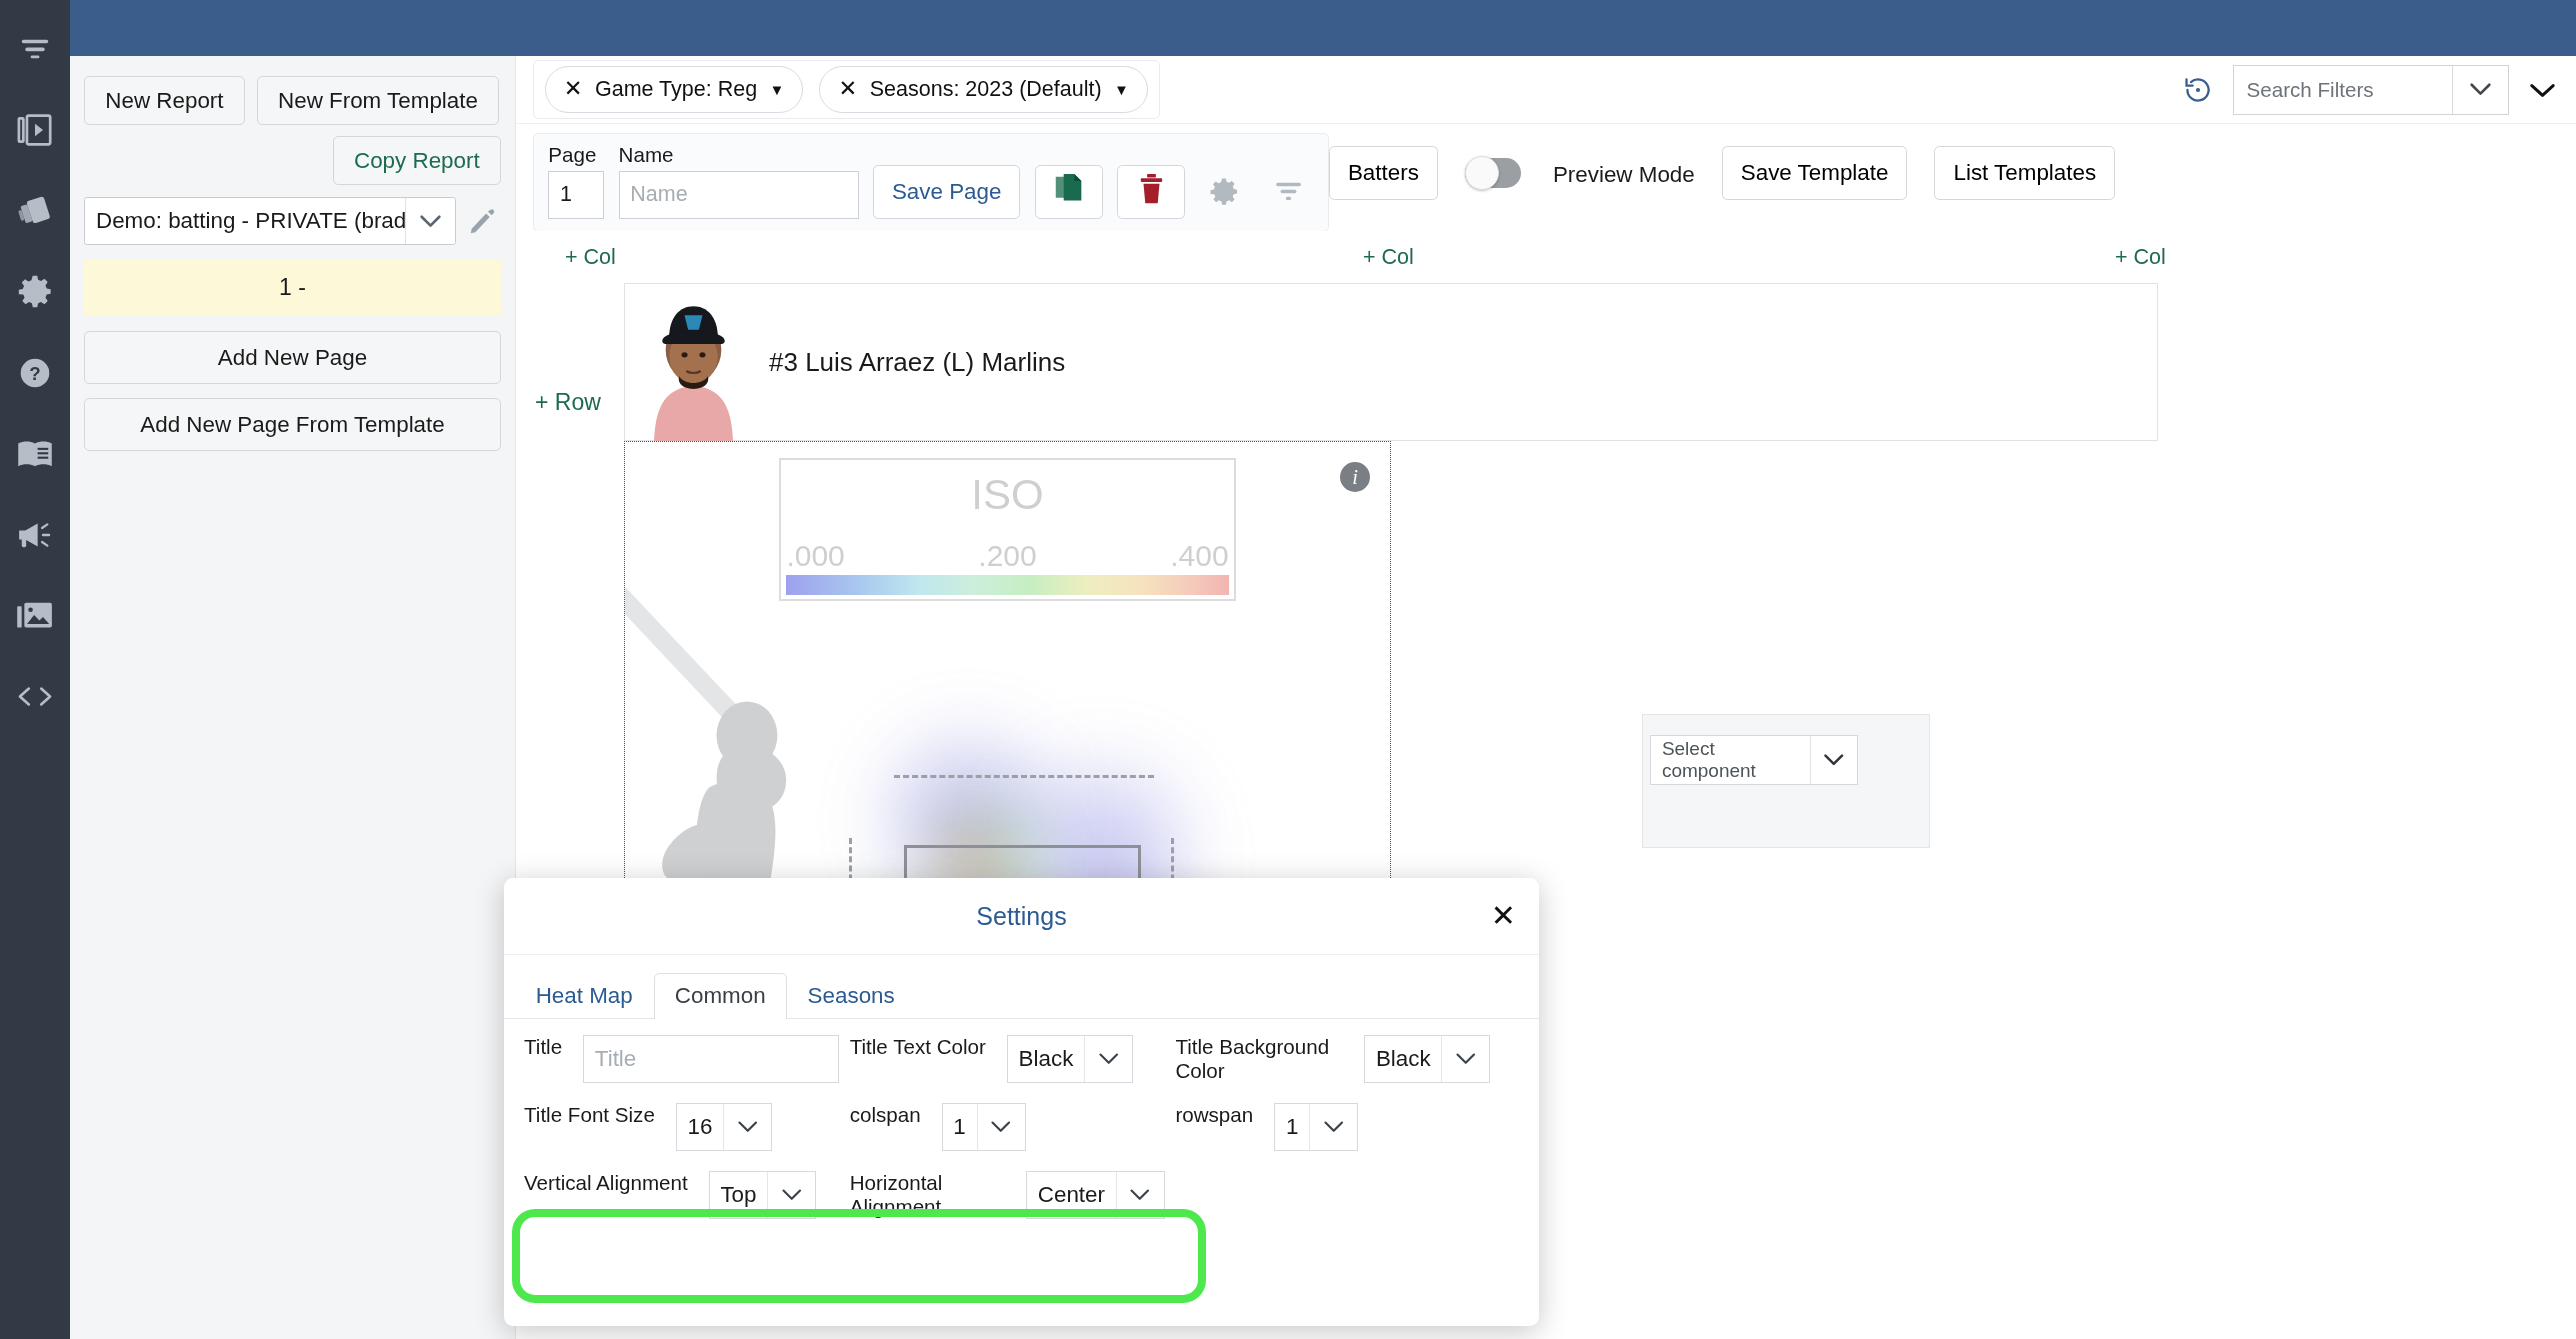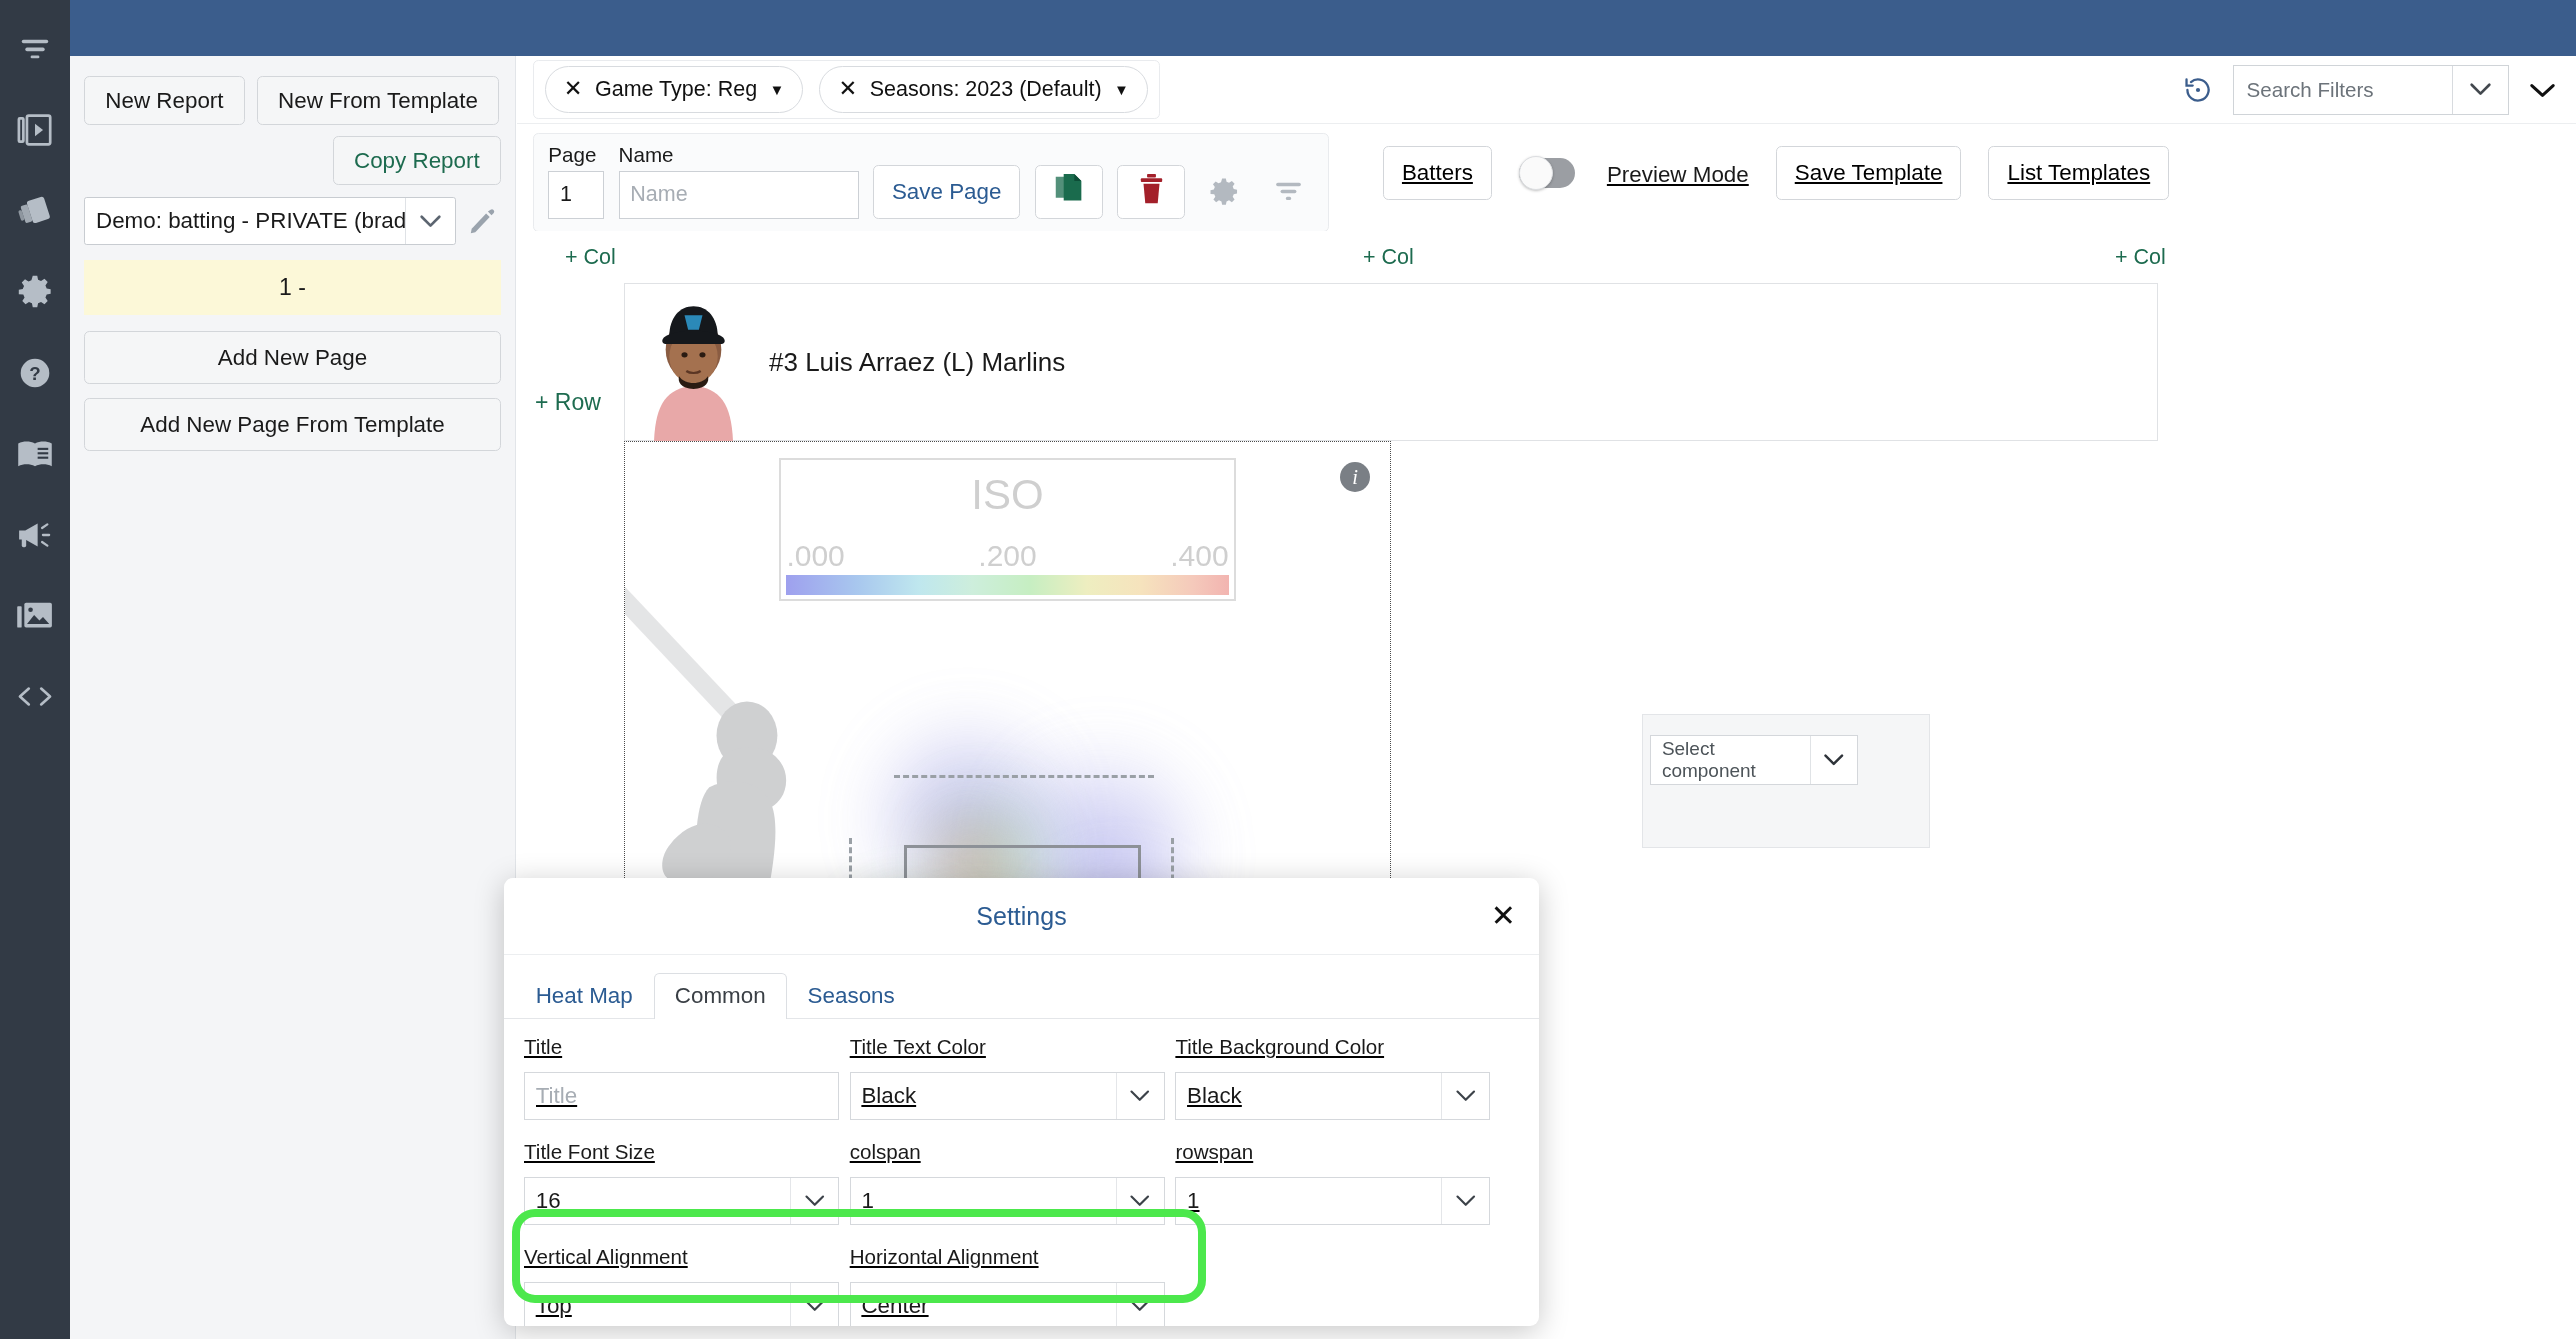--- a/index.html
+++ b/index.html
@@ -124,21 +124,21 @@
   .inp-page { width: 56px; }
   .inp-name { width: 240px; }
   .tb-btn {
     background: #fff; border: 0.9px solid #d3d6da; border-radius: 5.4px;
     height: 54px; display: flex; align-items: center; justify-content: center;
     padding: 0 18px; font-size: 22.4px; cursor: pointer;
   }
   .tb-btn.save { color: #2b5b92; }
   .tb-icon-btn { width: 68px; padding: 0; }
   .tb-plain-icon { width: 50px; height: 54px; display: flex; align-items: center; justify-content: center; color: #b3b9c0; cursor: pointer; }
-  .ptl-right { display: flex; align-items: center; gap: 27px; margin-left: 54px; padding-top: 12.5px; text-decoration: underline; }
+  .ptl-right { display: flex; align-items: center; gap: 27px; padding-top: 12.5px; }
   .toggle {
     width: 56px; height: 30px; border-radius: 15px; background: #9b9ea3;
     position: relative; cursor: pointer;
   }
   .toggle .knob {
     position: absolute; left: 0; top: -1.8px; width: 34px; height: 34px;
     border-radius: 50%; background: #fafafa; border: 0.9px solid #dcdee1;
     box-shadow: 0 0.9px 2.7px rgba(0,0,0,.25);
   }
   .toggle-label { font-size: 22.4px; color: #1a1a1a; }
@@ -229,21 +229,21 @@
     font-size: 22.4px; color: #2b5b92; padding: 9px 20px; cursor: pointer;
     border: 0.9px solid transparent; border-bottom: none; line-height: 1.2;
     position: relative; top: 0.9px;
   }
   .tab.active {
     color: #3a3f45; background: #fff;
     border-color: #dcdfe3; border-radius: 5.4px 5.4px 0 0;
   }
   .dlg-body { padding: 16px 20px 0 20px; }
   .frow { display: flex; gap: 10.7px; margin-bottom: 20px; }
-  .fcol { width: 133px; display: flex; flex-direction: column; gap: 13px; text-decoration: underline; }
+  .fcol { width: 133px; display: flex; gap: 21px; }
   .fcol.w1 { width: 315px; }
   .flabel { font-size: 20.6px; color: #1a1a1a; }
   .fsel {
     display: flex; align-items: stretch; height: 48px;
     border: 0.9px solid #d5d8dc; background: #fff; cursor: pointer;
   }
   .fsel .fs-text { flex: 1; display: flex; align-items: center; padding: 0 10.7px; font-size: 22.4px; color: #1a1a1a; }
   .fsel .fs-arrow { width: 48px; display: flex; align-items: center; justify-content: center; border-left: 0.9px solid #e4e6e9; color: #3c4249; font-size: 20px; }
   .ftext {
     height: 48px; border: 0.9px solid #d5d8dc; background: #fff; width: 100%;

